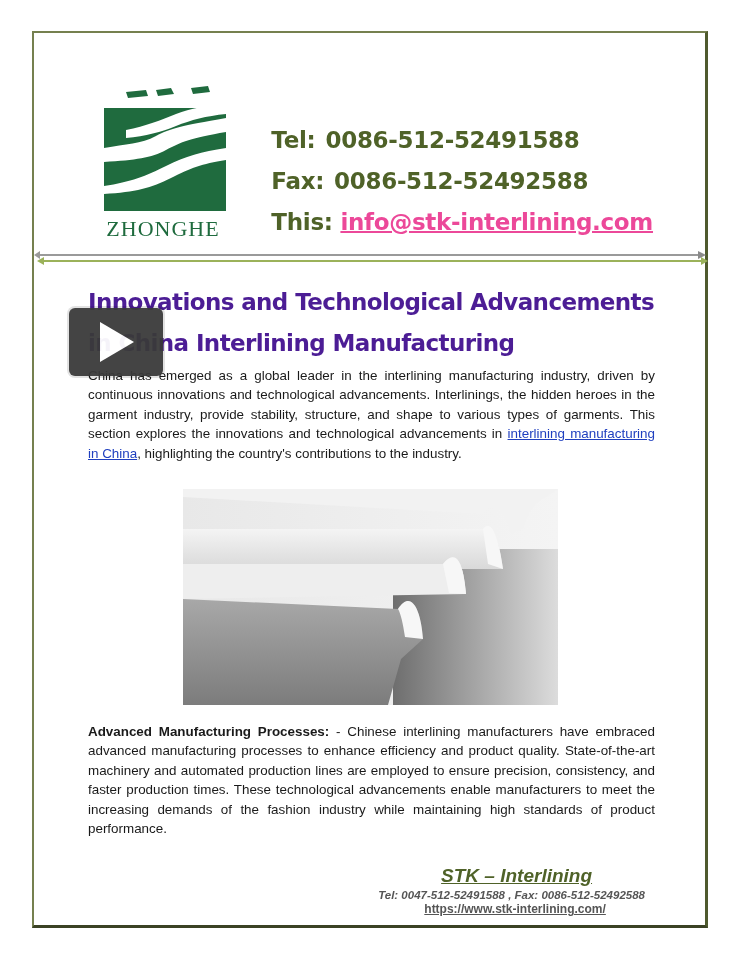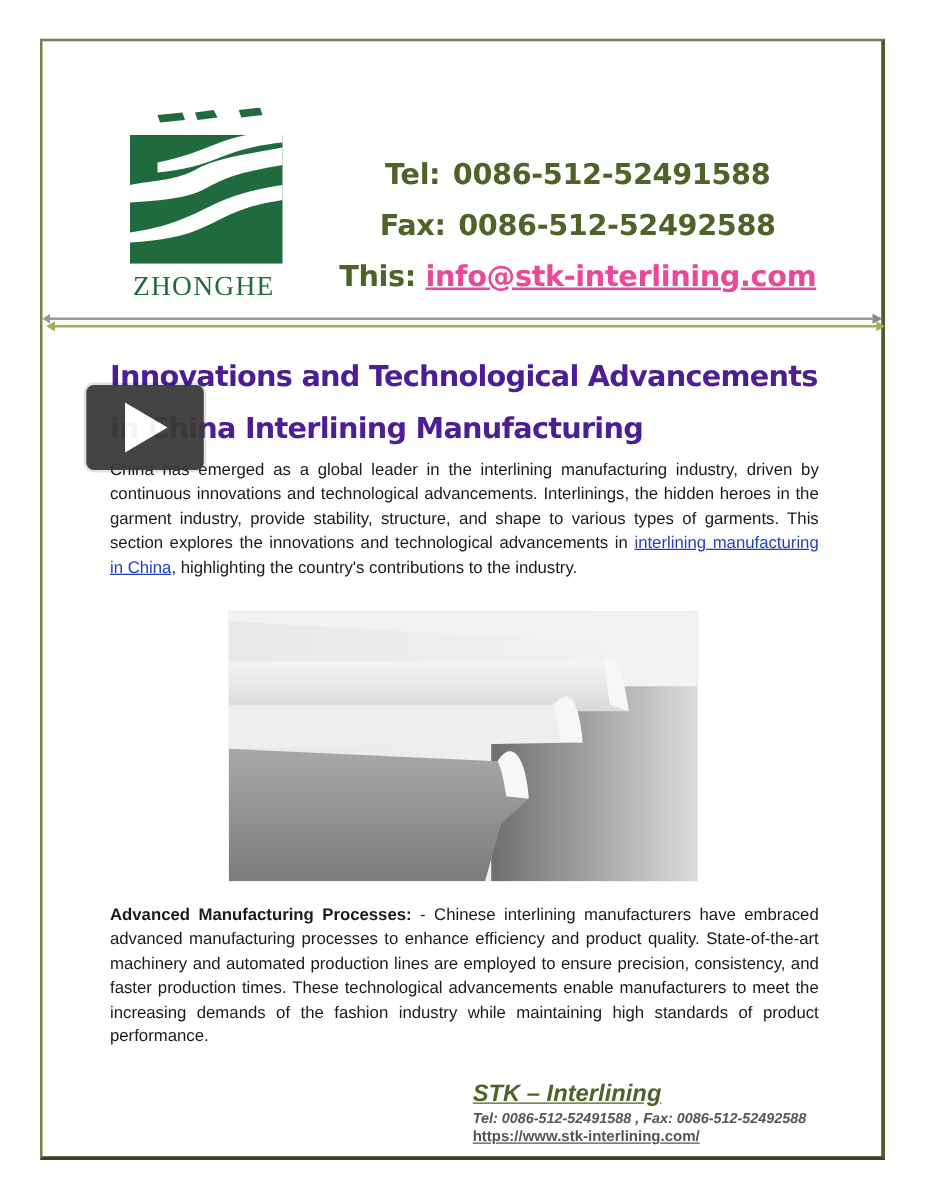--- a/index.html
+++ b/index.html
@@ -10,21 +10,21 @@
     border-right: 3px solid #4f5a2e; border-bottom: 3px solid #3b4224;
     box-sizing: border-box;
   }
   .logo { position: absolute; left: 88px; top: 86px; width: 150px; height: 156px; }
   .logo-mark { position: absolute; left: 8px; top: 0; width: 132px; height: 125px; }
   .logo-text {
     position: absolute; left: 0; top: 130px; width: 150px; text-align: center;
     font-family: "Liberation Serif", serif; font-weight: normal; font-size: 22px; letter-spacing: 1px;
     color: #1f6b3e;
   }
-  .contact { position: absolute; right: 88px; top: 120px; text-align: center; color: #4f6228; font-family: "DejaVu Sans", sans-serif; font-weight: bold; }
+  .contact { position: absolute; right: 88px; top: 120px; text-align: left; color: #4f6228; font-family: "DejaVu Sans", sans-serif; font-weight: bold; }
   .contact-line { font-size: 23px; line-height: 41px; white-space: nowrap; letter-spacing: -0.3px; }
   .contact-line .lbl { margin-right: 10px; }
   .contact-line a { color: #ec4899; text-decoration: underline; text-decoration-thickness: 2px; }
   .divider { position: absolute; left: 34px; width: 672px; height: 14px; }
   .divider svg { display: block; }
   .title {
     position: absolute; left: 88px; top: 282px; width: 580px;
     color: #4c1d95; font-family: "DejaVu Sans", sans-serif; font-weight: bold; font-size: 23px; line-height: 41px;
     letter-spacing: -0.6px;
   }
@@ -33,21 +33,21 @@
     background: #3a3a3a; border-radius: 6px; box-shadow: 0 0 0 2px rgba(0,0,0,0.12);
     display: flex; align-items: center; justify-content: center; opacity: 0.95;
   }
   .para {
     position: absolute; left: 88px; width: 567px; font-size: 13.4px; line-height: 19.4px;
     color: #1a1a1a; text-align: justify; font-family: "Liberation Sans", sans-serif;
   }
   .para a { color: #1f3fbf; text-decoration: underline; }
   .para b { font-weight: bold; }
   .photo { position: absolute; left: 183px; top: 489px; width: 375px; height: 216px; overflow: hidden; background: #cfcfcf; }
-  .footer { position: absolute; right: 86px; top: 864px; text-align: left; font-family: "Liberation Sans", sans-serif; font-style: italic; font-weight: bold; color: #4f6228; }
+  .footer { position: absolute; right: 86px; top: 864px; text-align: center; font-family: "Liberation Sans", sans-serif; font-style: italic; font-weight: bold; color: #4f6228; }
   .footer-brand { font-size: 19px; text-decoration: underline; line-height: 24px; }
   .footer-contact { font-size: 11.5px; line-height: 14px; color: #555; margin-right: 10px; }
   .footer-url { font-size: 12px; line-height: 14px; color: #555; font-style: normal; text-decoration: underline; margin-right: 3px; }
 </style>
 </head>
 <body>
 
 <div class="page-frame"></div>
 
 <div class="logo">
@@ -136,15 +136,15 @@
     <path d="M300 40 C 308 30, 315 45, 320 80 L305 75 Z" fill="#f7f7f7"></path>
   </svg>
 </div>
 
 <div class="para" style="top:722px;">
   <b>Advanced Manufacturing Processes:</b><span> - Chinese interlining manufacturers have embraced advanced manufacturing processes to enhance efficiency and product quality. State-of-the-art machinery and automated production lines are employed to ensure precision, consistency, and faster production times. These technological advancements enable manufacturers to meet the increasing demands of the fashion industry while maintaining high standards of product performance.</span>
 </div>
 
 <div class="footer">
   <div class="footer-brand">STK – Interlining</div>
-  <div class="footer-contact">Tel: 0086-512-52491588  , Fax: 0086-512-52492588</div>
+  <div class="footer-contact">Tel: 0047-512-52491588  , Fax: 0086-512-52492588</div>
   <div class="footer-url">https://www.stk-interlining.com/</div>
 </div>
 
 </body></html>

